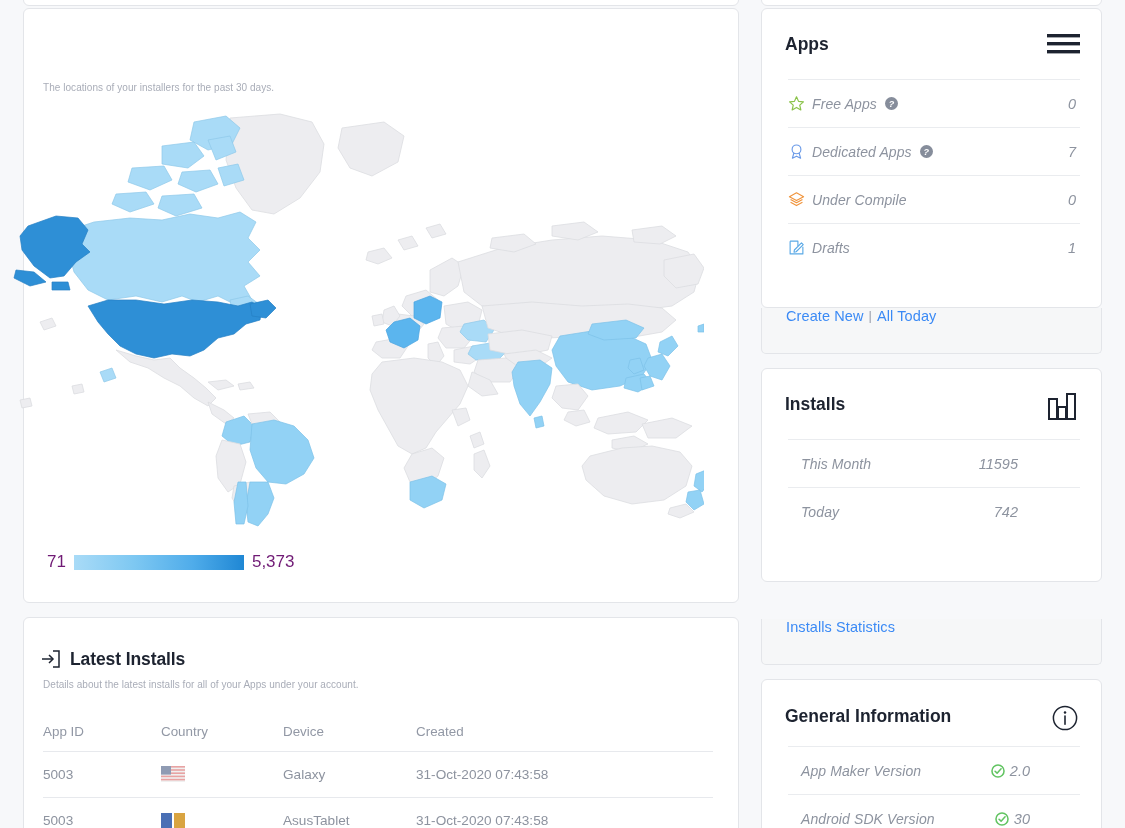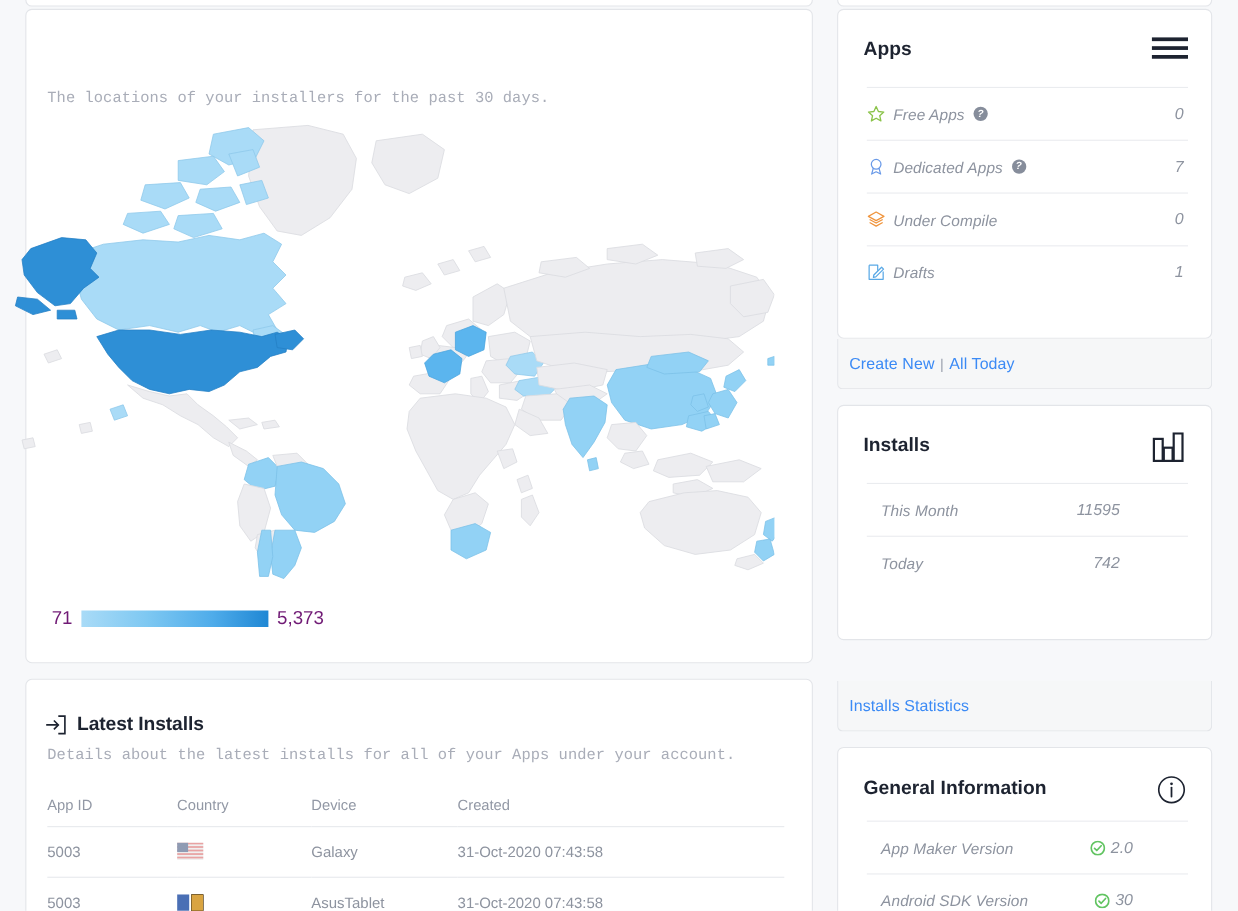--- a/index.html
+++ b/index.html
@@ -24,43 +24,42 @@
     border-radius: 6px;
     padding-left: 25px;
   }
   .card-foot {
     position: absolute;
     background: #f6f7f8;
     border: 1px solid #e3e5e9;
     border-top: none;
     border-radius: 0 0 5px 5px;
     display: flex;
-    align-items: center;
-    padding-left: 10px;
+    align-items: flex-start;
+    padding-left: 24px;
   }
   .foot-link {
     color: #3b8af5;
     font-size: 14.5px;
     text-decoration: none;
     letter-spacing: .1px;
   }
   .foot-sep { color: #9aa0ad; font-size: 13px; margin: 0 5px; }
 
   
   .card-title {
     font-size: 17.5px;
     font-weight: 700;
     color: #1d2330;
     letter-spacing: -.1px;
   }
   .card-sub {
-    font-size: 14px;
+    font-size: 10px;
     color: #a9adb8;
     letter-spacing: .05px;
-    font-family: Liberation Mono, monospace;
   }
 
   
   #topcard-left  { left: 23px;  top: -24px; width: 716px; height: 30px; }
   #topcard-right { left: 761px; top: -24px; width: 341px; height: 30px; }
 
   
   #map-card { left: 23px; top: 8px; width: 716px; height: 595px; }
   #map-head { position: absolute; left: 22px; top: 42px; display: flex; align-items: center; gap: 4px; }
   #map-sub  { position: absolute; left: 43px; top: 82px; }
@@ -69,21 +68,21 @@
 
   .legend { position: absolute; left: 47px; top: 552px; display: flex; align-items: center; gap: 8px; }
   .legend-num { font-size: 17px; color: #701a75; }
   .legend-bar {
     width: 170px; height: 15px;
     background: linear-gradient(to right, #a9dbf7 0%, #7ec8f2 35%, #4facea 70%, #1f87d4 100%);
   }
 
   
   #latest-card { left: 23px; top: 617px; width: 716px; height: 235px; }
-  #latest-head { position: absolute; left: 40px; top: 648px; display: flex; gap: 8px; }
+  #latest-head { position: absolute; left: 40px; top: 648px; display: flex; align-items: center; gap: 8px; }
   #latest-sub  { position: absolute; left: 43px; top: 679px; }
 
   table.tbl { position: absolute; left: 43px; top: 714px; width: 670px; border-collapse: collapse; }
   table.tbl th {
     text-align: left;
     font-size: 13.4px;
     font-weight: 400;
     color: #9298a5;
     padding: 10px 0 12px 0;
     border-bottom: 1px solid #e7e9ed;

